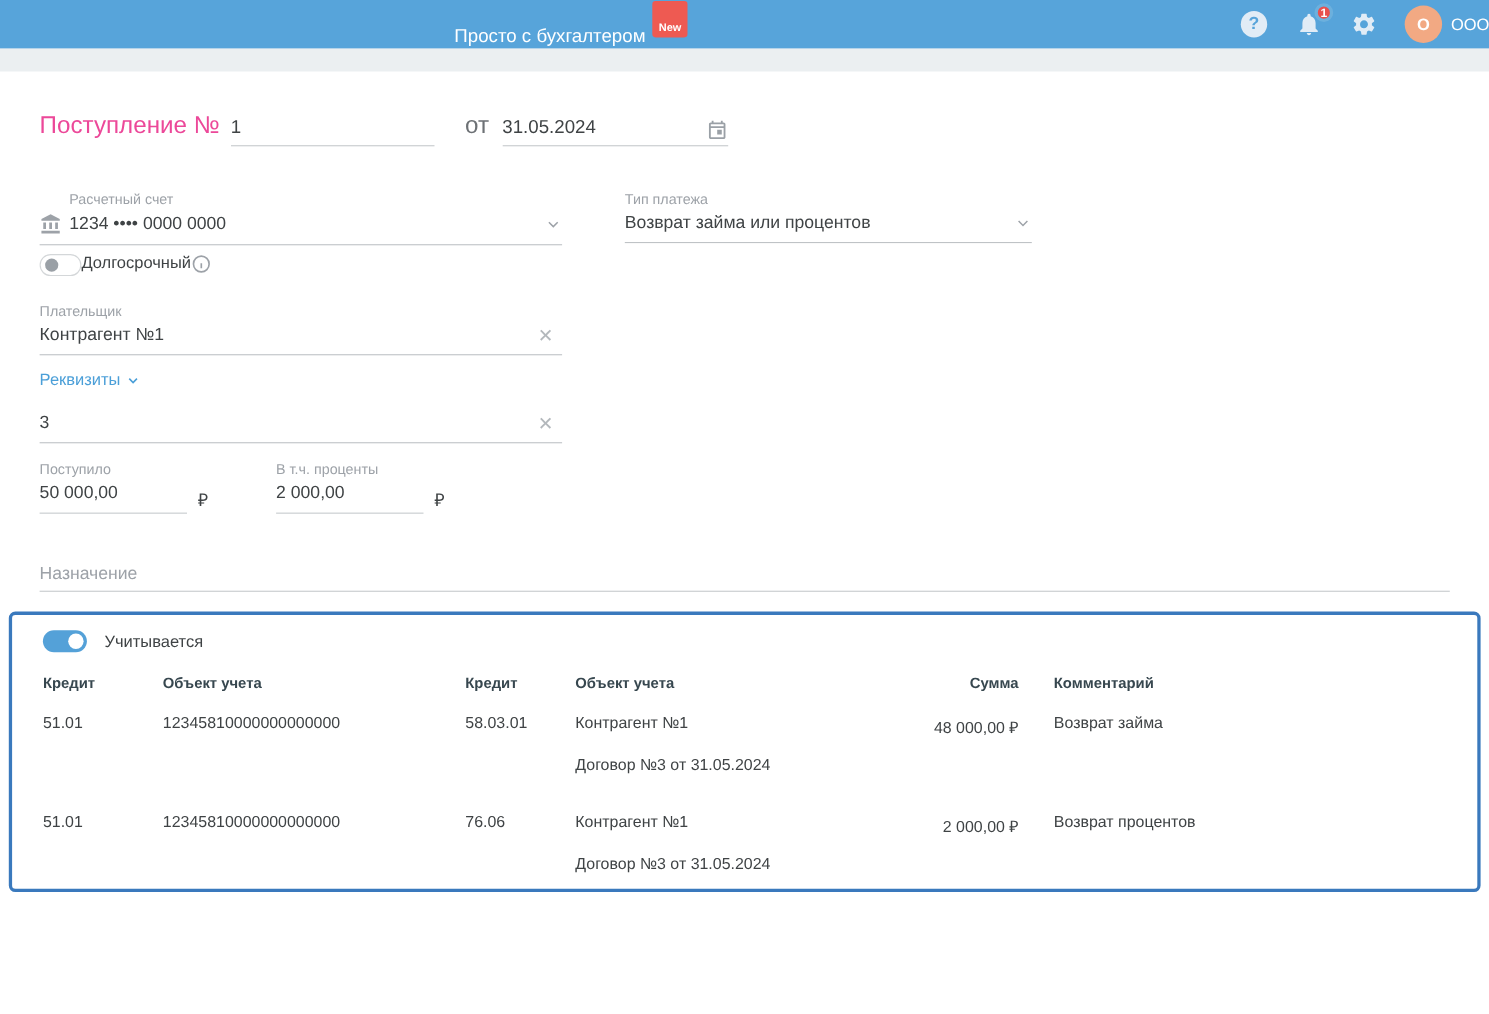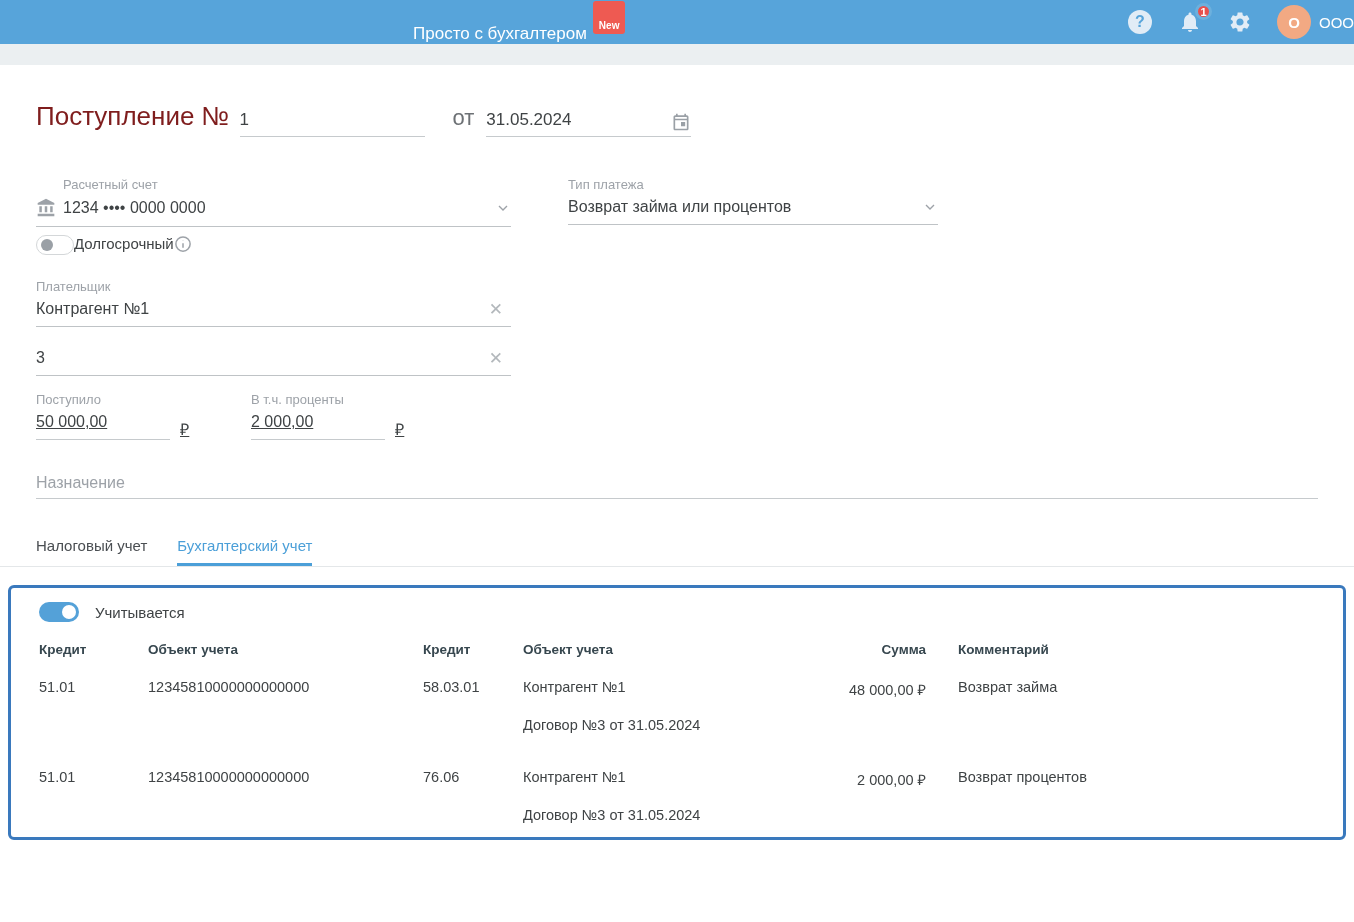--- a/index.html
+++ b/index.html
@@ -22,21 +22,21 @@
     font-weight:bold; font-size:15px; display:flex; align-items:center; justify-content:center; }
   .user-name { color:#fff; font-size:15px; margin-left:8px; white-space:nowrap; }
 
   .gray-band { height:21px; background:#ebeff1; }
 
   
   .content { padding:0; }
   .pad { padding-left:36px; padding-right:36px; }
 
   .doc-title-row { margin-top:36px; display:flex; align-items:baseline; }
-  .doc-title { font-size:26px; color:#7f1d1d; font-weight:normal; white-space:nowrap; }
+  .doc-title { font-size:22px; color:#ec4899; font-weight:normal; white-space:nowrap; }
   .u-input { border:none; border-bottom:1px solid #c6cacd; background:transparent; outline:none;
     font-family:"Liberation Sans", sans-serif; font-size:17px; color:#3f4345; padding:2px 0 6px; }
   .doc-num { width:185px; margin-left:10px; }
   .from-label { font-size:22px; color:#6d7175; margin-left:28px; }
   .date-wrap { position:relative; margin-left:12px; border-bottom:1px solid #c6cacd; width:205px;
     display:flex; align-items:center; }
   .date-wrap input { border-bottom:none; width:160px; }
   .cal-icon { margin-left:auto; color:#9aa0a6; display:flex; }
 
   .form-grid { display:flex; gap:57px; margin-top:40px; align-items:flex-start; }
@@ -63,26 +63,26 @@
   .toggle-label { font-size:15px; color:#3f4345; }
   .info-icon { color:#9da2a8; display:flex; cursor:pointer; }
 
   .payer-block { margin-top:24px; }
   .link-row { margin-top:14px; display:flex; align-items:center; gap:4px; color:#4b9fd8; font-size:15px; cursor:pointer; }
 
   .contract-block { margin-top:22px; }
 
   .amount-row { display:flex; margin-top:16px; }
   .amount-field { width:215px; }
-  .amount-inner { display:flex; align-items:flex-end;text-decoration:underline; }
+  .amount-inner { display:flex; align-items:center; }
   .amount-inner input { width:134px; border:none; border-bottom:1px solid #c6cacd; outline:none;
     background:transparent; font-family:"Liberation Sans", sans-serif; font-size:16px; color:#3f4345; padding-bottom:8px; }
   .currency { font-size:16px; color:#3f4345; margin-left:10px; }
 
-  .purpose-block { margin-top:32px; }
+  .purpose-block { margin-top:44px; }
   .purpose-block input { width:100%; font-size:16px; }
   .purpose-block input::placeholder { color:#9da2a8; }
 
   .tabs { margin-top:38px; display:flex; gap:30px; border-bottom:1px solid #e4e7e9; }
   .tab { font-size:15px; color:#4a4e52; padding-bottom:12px; cursor:pointer; }
   .tab.active { color:#4b9fd8; box-shadow:inset 0 -3px 0 #4b9fd8; }
 
   
   .panel { margin:18px 8px 0; border:3px solid #3a79bd; border-radius:6px; padding:10px 28px 4px; }
   .panel-toggle-row { display:flex; align-items:center; gap:16px; margin:4px 0 20px; }
@@ -180,20 +180,28 @@
             </svg>
         </span>
       </div>
 
       <div class="payer-block">
         <div class="field">
           <div class="field-label">Плательщик</div>
           <input value="Контрагент №1" style="">
           <span class="clear-x">✕</span>
         </div>
+        <div class="link-row">
+          <span>Реквизиты</span>
+          <span style="display:flex">
+            <svg width="14" height="14" viewBox="0 0 24 24" fill="none" stroke="currentColor" stroke-width="2.5">
+                <path d="M6 9l6 6 6-6"></path>
+              </svg>
+          </span>
+        </div>
       </div>
 
       <div class="contract-block">
         <div class="field">
           <input value="3" style="">
           <span class="clear-x">✕</span>
         </div>
       </div>
 
       <div class="amount-row">
@@ -226,24 +234,20 @@
           </span>
         </div>
       </div>
     </div>
   </div>
 
   <div class="purpose-block pad">
     <input class="u-input" placeholder="Назначение" style="">
   </div>
 
-  <div class="tabs pad">
-    <div class="tab">Налоговый учет</div>
-    <div class="tab active">Бухгалтерский учет</div>
-  </div>
 
   <div class="panel">
     <div class="panel-toggle-row">
       <span class="toggle-on">
           <span class="knob"></span>
         </span>
       <span class="toggle-label">Учитывается</span>
     </div>
 
     <div class="acc-table">

